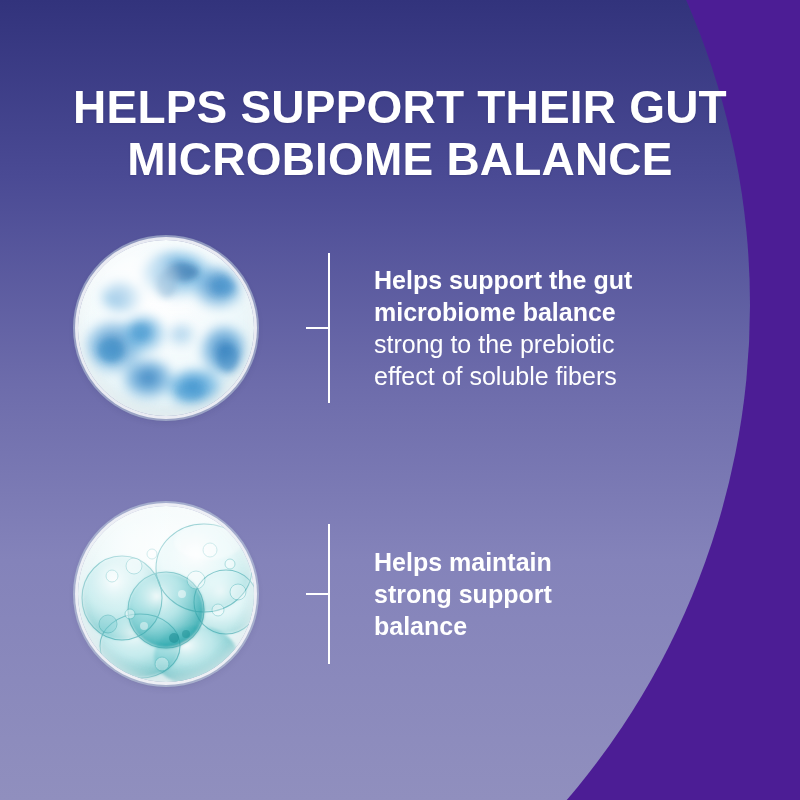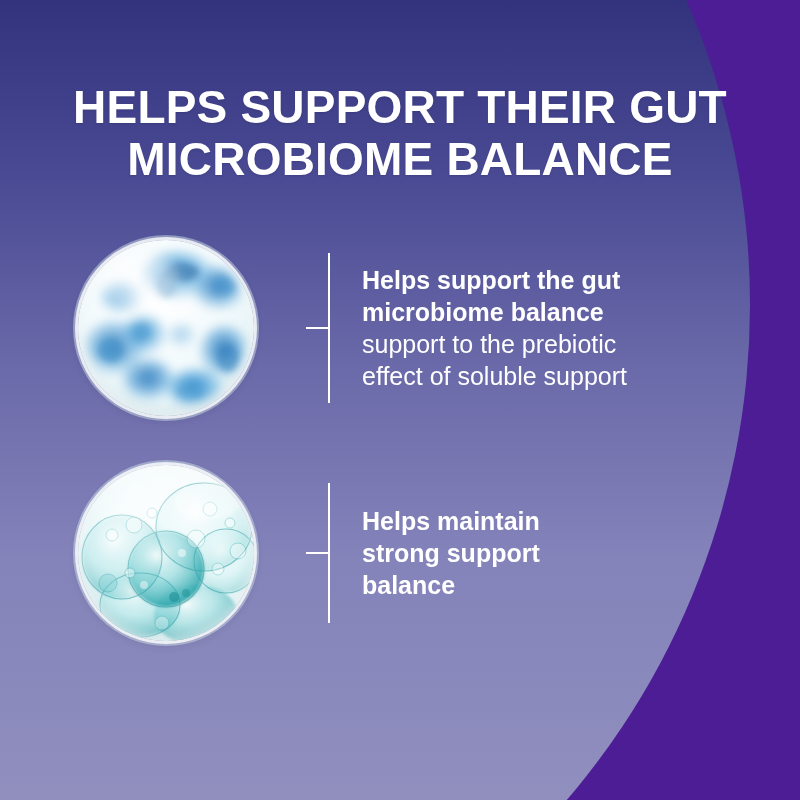--- a/index.html
+++ b/index.html
@@ -60,21 +60,21 @@
   
   .feature {
     position: absolute;
     left: 0;
     width: 800px;
     height: 180px;
     display: flex;
     align-items: center;
   }
   #feature-1 { top: 238px; }
-  #feature-2 { top: 463px; }
+  #feature-2 { top: 504px; }
 
   
   .dish-wrap {
     position: relative;
     width: 176px;
     height: 176px;
     margin-left: 78px;
     flex: 0 0 auto;
   }
   .dish {
@@ -128,21 +128,21 @@
     top: 50%;
     margin-top: -1px;
     width: 24px;
     height: 2px;
     background: #ffffff;
   }
 
   
   .feature-text {
     flex: 1 1 auto;
-    margin-left: 32px;
+    margin-left: 44px;
     color: #ffffff;
     font-size: 25px;
     line-height: 32px;
     padding-right: 150px;
   }
   .feature-text .ft-line { display: block; white-space: nowrap; }
   .feature-text .ft-line.bold   { font-weight: bold; }
   .feature-text .ft-line.normal { font-weight: normal; }
 </style>
 </head>
@@ -217,22 +217,22 @@
     </div>
 
     <div class="connector">
       <div class="v-line"></div>
       <div class="h-tick"></div>
     </div>
 
     <div class="feature-text">
       <span class="ft-line bold">Helps support the gut</span>
       <span class="ft-line bold">microbiome balance</span>
-      <span class="ft-line normal">support to the prebiotic</span>
-      <span class="ft-line normal">effect of soluble support</span>
+      <span class="ft-line normal">strong to the prebiotic</span>
+      <span class="ft-line normal">effect of soluble fibers</span>
     </div>
   </div>
 
   <div class="feature" id="feature-2">
 
     <div class="dish-wrap">
       <div class="dish">
         <svg viewBox="0 0 176 176" xmlns="http://www.w3.org/2000/svg">
           <defs>
             <radialGradient id="d2bg" cx="60%" cy="30%" r="78%">

